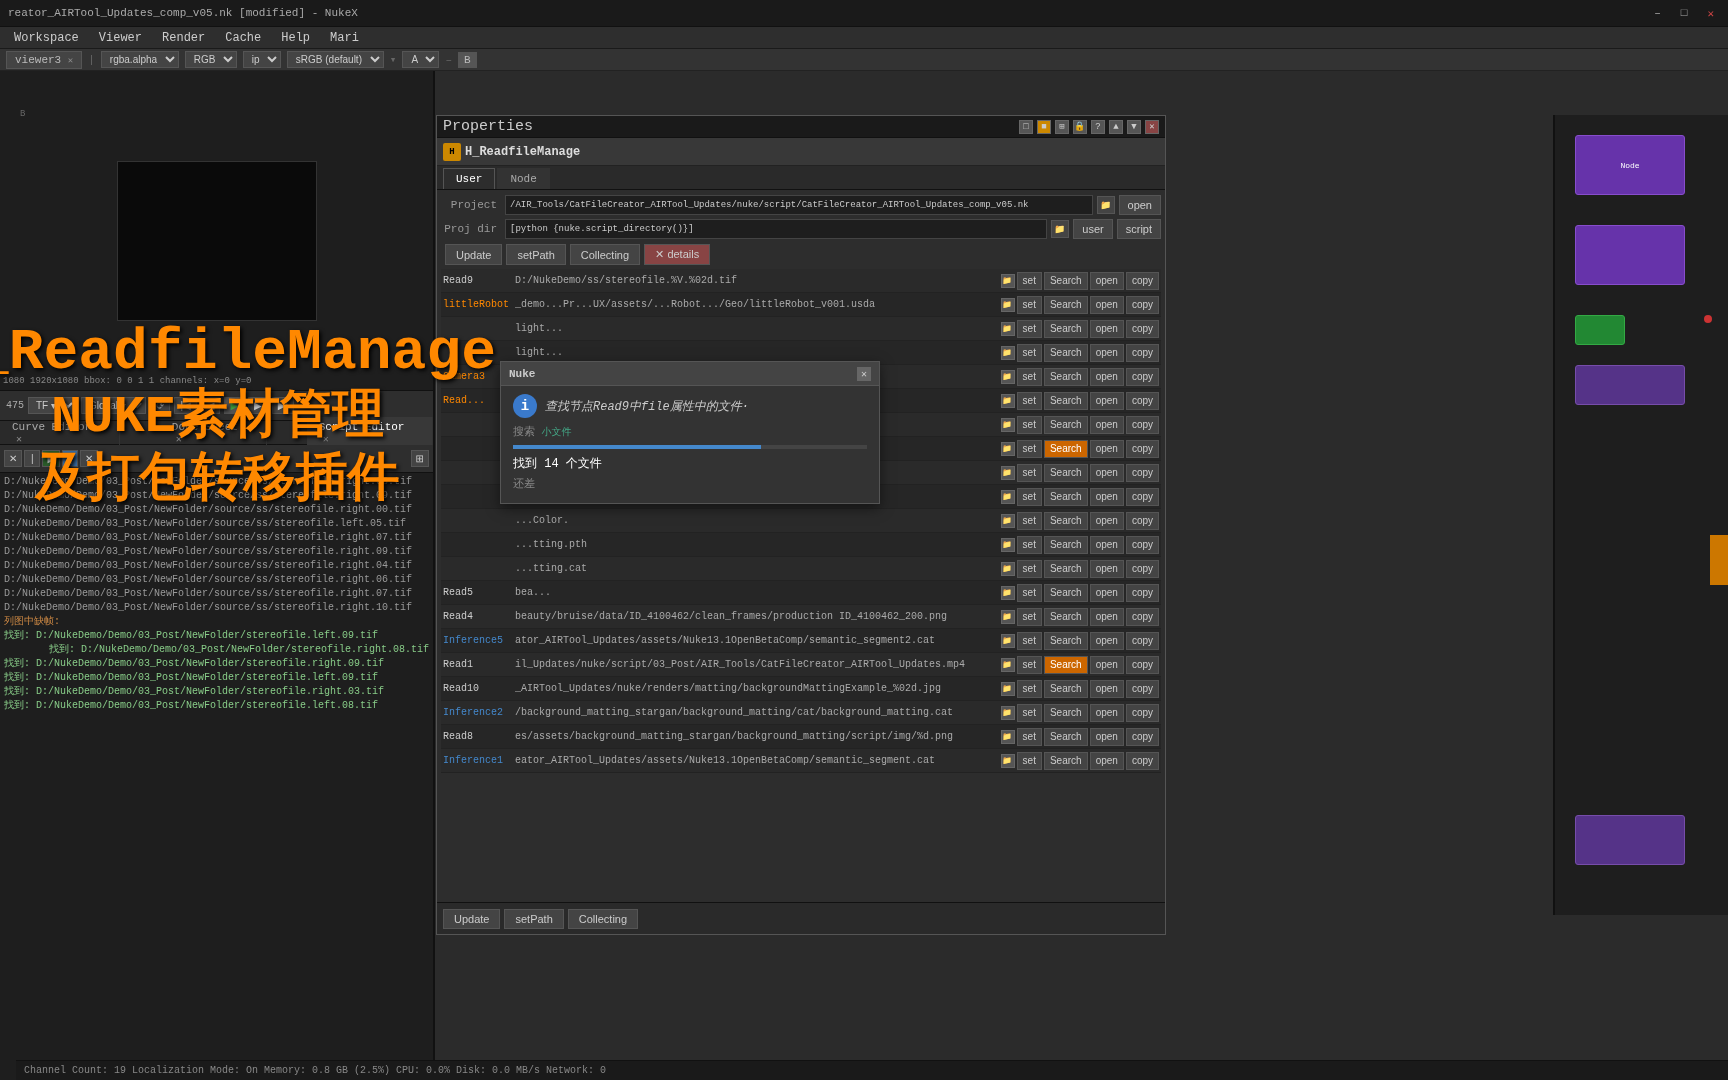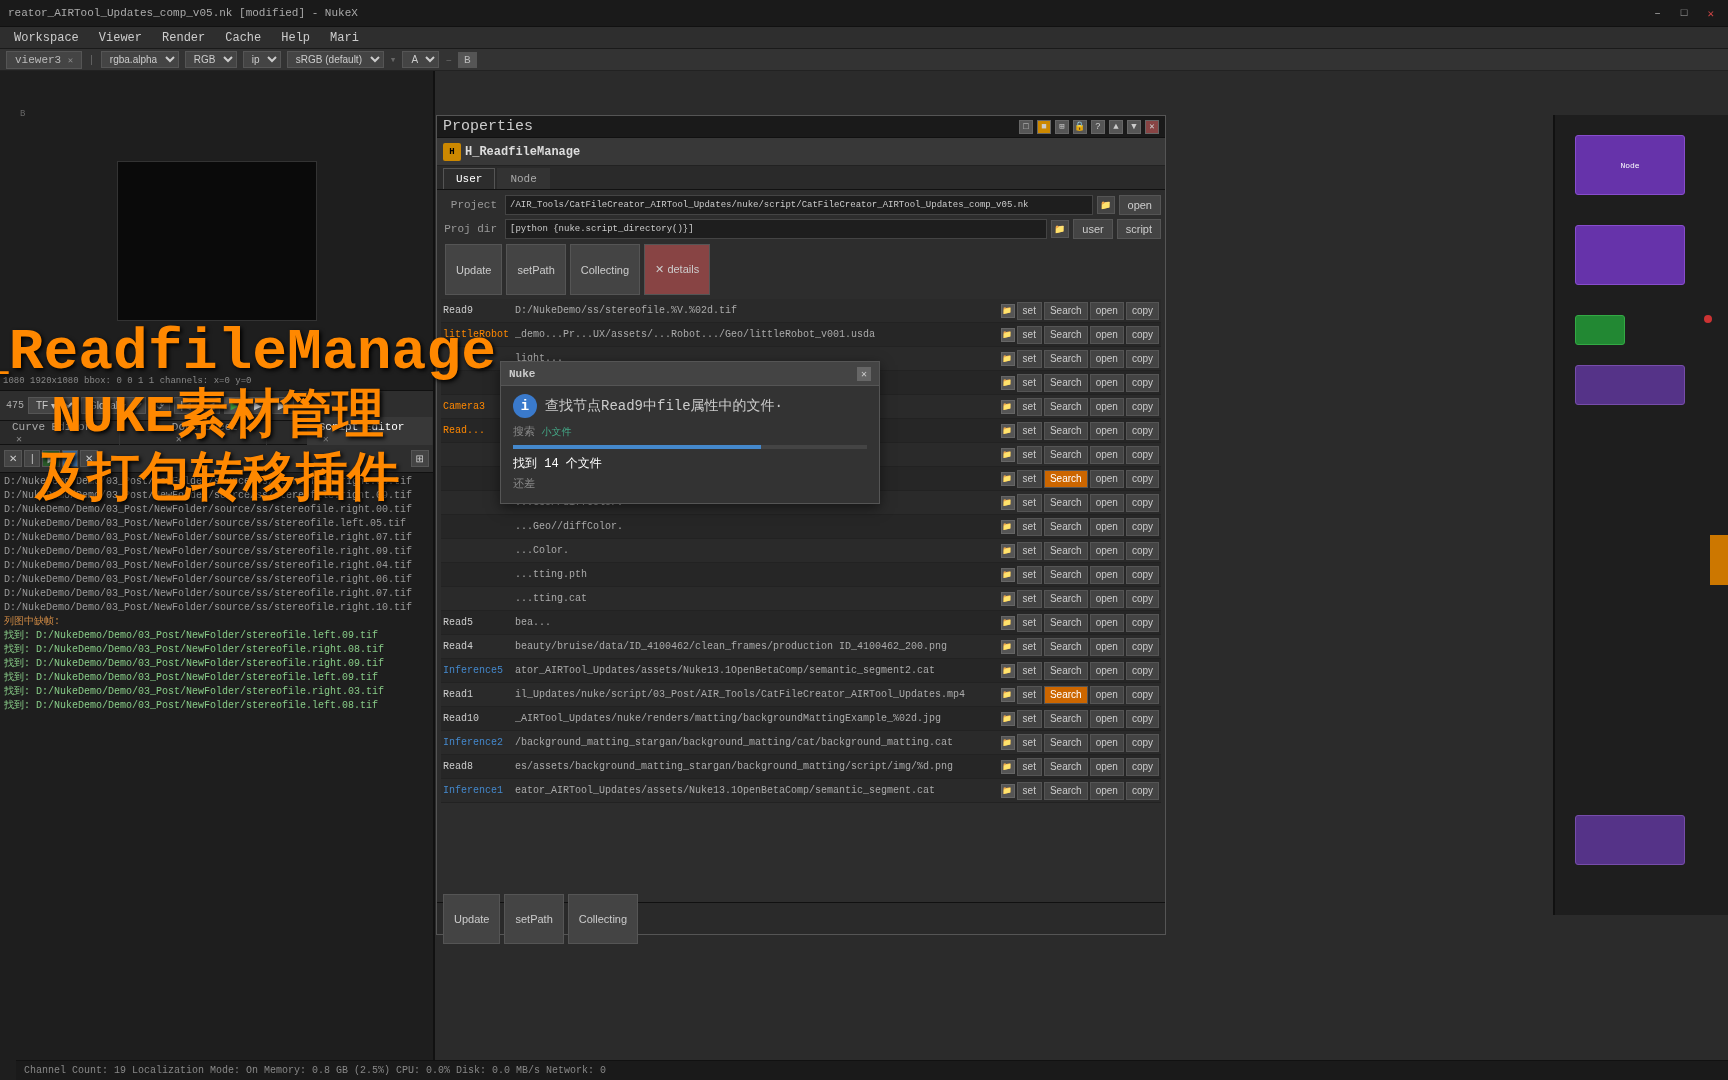--- a/index.html
+++ b/index.html
@@ -395,21 +395,21 @@
     
     .action-row {
       display: flex;
       gap: 4px;
       margin: 4px;
     }
     .action-btn {
       background: #444;
       border: 1px solid #555;
       color: #ccc;
-      padding: 18px 10px;
+      padding: 3px 10px;
       font-size: 11px;
       cursor: pointer;
     }
     .action-btn.close-btn { background: #884444; }
 
     
     .read-rows-container {
       flex: 1;
       overflow-y: auto;
     }
@@ -566,21 +566,21 @@
       background: #3a7acc;
       border-radius: 50%;
       display: flex;
       align-items: center;
       justify-content: center;
       color: #fff;
       font-size: 14px;
       font-weight: bold;
       flex-shrink: 0;
     }
-    .dialog-text { color: #ccc; font-size: 14px; }
+    .dialog-text { color: #ccc; font-size: 12px; font-style: italic; }
     .dialog-result { color: #ccc; font-size: 11px; margin: 4px 0; }
     .dialog-progress {
       height: 4px;
       background: #444;
       margin: 6px 0;
     }
     .dialog-progress-bar {
       height: 100%;
       background: #4488cc;
       width: 70%;
@@ -730,21 +730,21 @@
         <div>D:/NukeDemo/Demo/03_Post/NewFolder/source/ss/stereofile.right.00.tif</div>
         <div>D:/NukeDemo/Demo/03_Post/NewFolder/source/ss/stereofile.left.05.tif</div>
         <div>D:/NukeDemo/Demo/03_Post/NewFolder/source/ss/stereofile.right.07.tif</div>
         <div>D:/NukeDemo/Demo/03_Post/NewFolder/source/ss/stereofile.right.09.tif</div>
         <div>D:/NukeDemo/Demo/03_Post/NewFolder/source/ss/stereofile.right.04.tif</div>
         <div>D:/NukeDemo/Demo/03_Post/NewFolder/source/ss/stereofile.right.06.tif</div>
         <div>D:/NukeDemo/Demo/03_Post/NewFolder/source/ss/stereofile.right.07.tif</div>
         <div>D:/NukeDemo/Demo/03_Post/NewFolder/source/ss/stereofile.right.10.tif</div>
         <div style="color: rgb(204, 136, 68);">列图中缺帧:</div>
         <div style="color: rgb(136, 204, 136);">找到: D:/NukeDemo/Demo/03_Post/NewFolder/stereofile.left.09.tif</div>
-        <div style="color: rgb(136, 204, 136);">找到: D:/NukeDemo/Demo/03_Post/NewFolder/stereofile.right.08.tif</div>
+        <div style="color: rgb(136, 204, 136); text-align: right;">找到: D:/NukeDemo/Demo/03_Post/NewFolder/stereofile.right.08.tif</div>
         <div style="color: rgb(136, 204, 136);">找到: D:/NukeDemo/Demo/03_Post/NewFolder/stereofile.right.09.tif</div>
         <div style="color: rgb(136, 204, 136);">找到: D:/NukeDemo/Demo/03_Post/NewFolder/stereofile.left.09.tif</div>
         <div style="color: rgb(136, 204, 136);">找到: D:/NukeDemo/Demo/03_Post/NewFolder/stereofile.right.03.tif</div>
         <div style="color: rgb(136, 204, 136);">找到: D:/NukeDemo/Demo/03_Post/NewFolder/stereofile.left.08.tif</div>
       </div>
 
   </div>
 
   <div class="properties-window">
 

